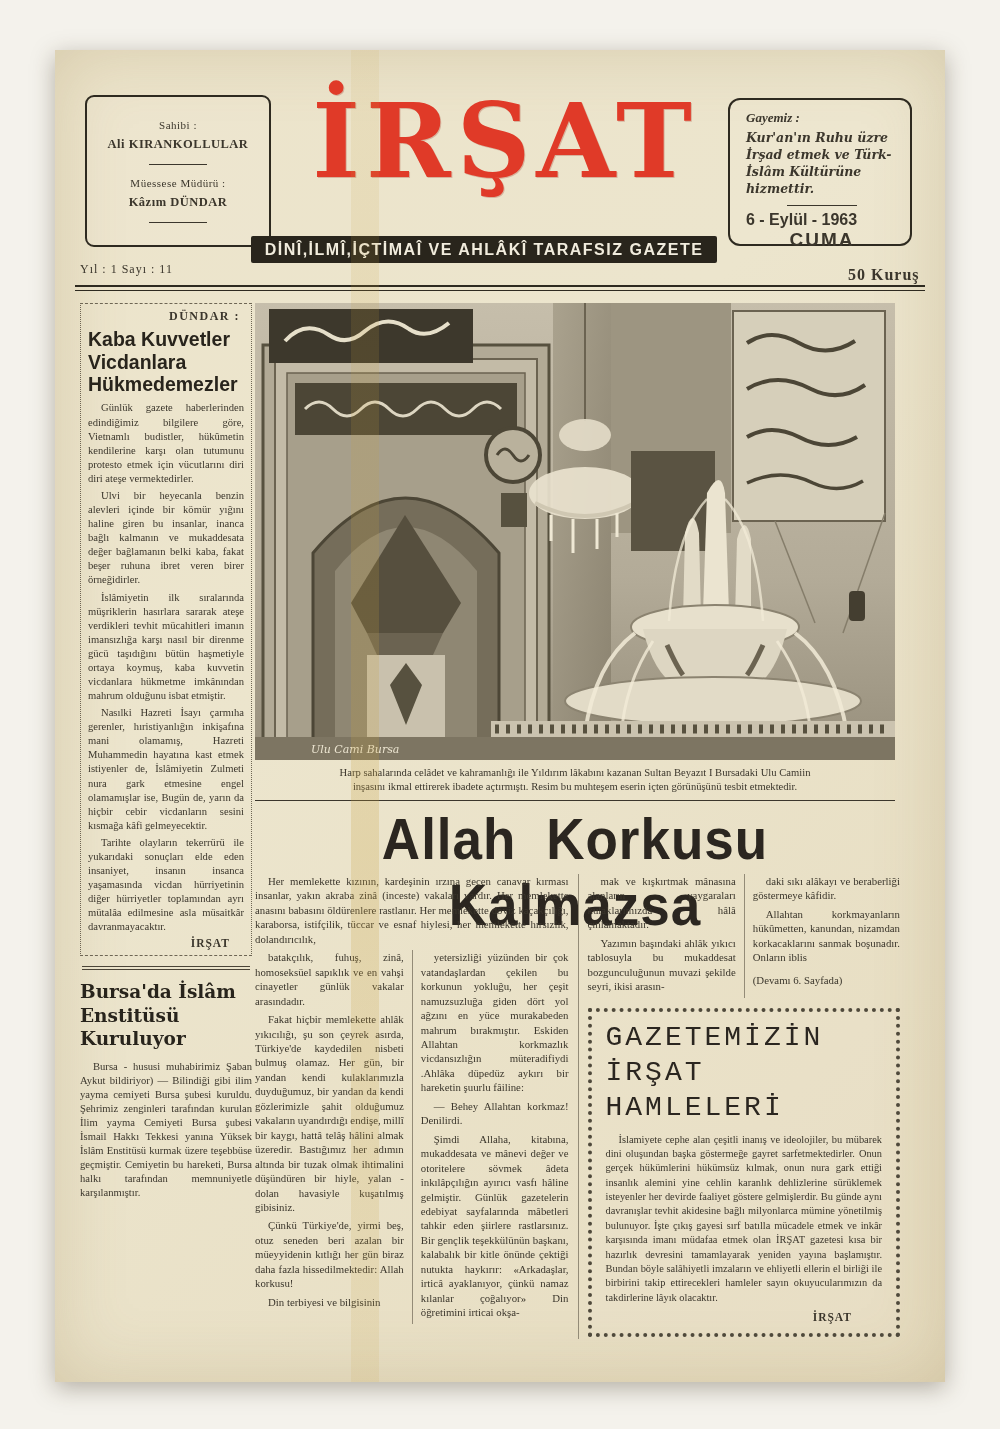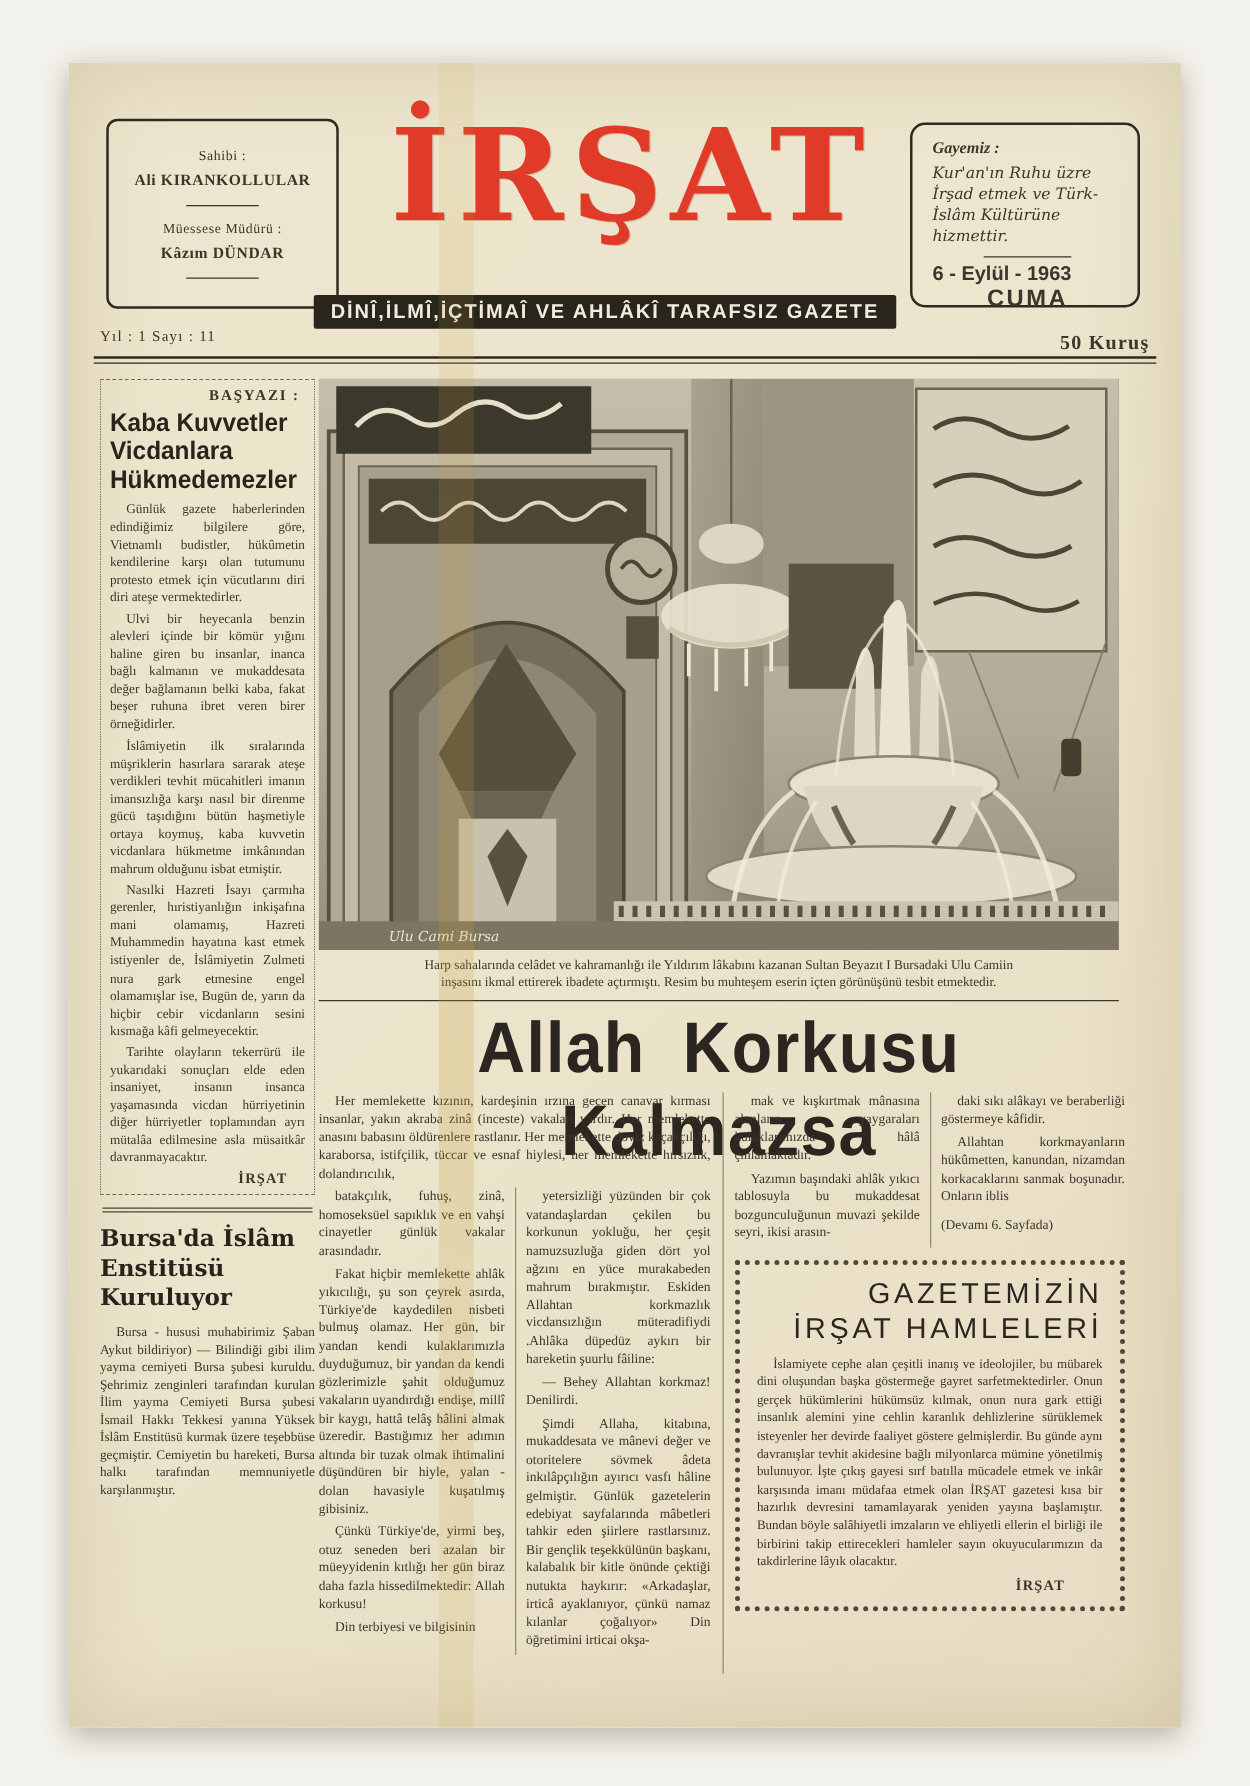--- a/index.html
+++ b/index.html
@@ -22,21 +22,21 @@
   .nameplate { position:absolute; left:225px; top:18px; width:450px; text-align:center;
     font-family:"DejaVu Serif", serif; font-weight:bold; font-size:102px; line-height:1.45;
     color:#e03a28; letter-spacing:6px; text-shadow:1px 1px 0 rgba(150,30,15,.25); }
   .banner { position:absolute; left:196px; top:186px; width:466px; height:27px;
     background:#29251c; color:#f1ecdd; font-family:"Liberation Sans", sans-serif;
     font-weight:bold; font-size:16px; letter-spacing:1.5px; text-align:center; line-height:27px;
     border-radius:2px; }
   .motto-box { position:absolute; left:673px; top:48px; width:184px; height:148px;
     border:2px solid #2e2a20; border-radius:12px; padding:10px 12px 0 16px; background:rgba(255,255,255,.05);}
   .motto-box .glab { font-style:italic; font-size:13px; font-weight:bold; }
-  .motto-box .mot { font-style:italic; font-size:12.5px; line-height:1.35; margin-top:4px; font-family:"DejaVu Serif", serif;}
+  .motto-box .mot { font-style:italic; font-size:12.5px; line-height:1.35; margin-top:4px; font-family:"DejaVu Serif", serif;font-weight:bold;}
   .motto-box .div { width:70px; border-top:1.5px solid #3b362c; margin:7px auto 5px; }
   .motto-box .dt { text-align:left; font-family:"Liberation Sans", sans-serif; font-weight:bold; font-size:16px; }
   .motto-box .dy { text-align:center; font-family:"Liberation Sans", sans-serif; font-weight:bold; font-size:19px; letter-spacing:2px;}
   .issue-line { position:absolute; left:25px; top:212px; font-size:12px; letter-spacing:1px; }
   .price { position:absolute; left:793px; top:216px; font-size:16px; font-weight:bold; letter-spacing:1px;}
   .mast-rule { position:absolute; left:20px; top:235px; width:850px; height:6px;
     border-top:2.5px solid #2e2a20; border-bottom:1px solid #2e2a20; }
   
   .leftcol { position:absolute; left:25px; top:253px; width:172px; height:1000px; }
   .framed { border:1px dashed #6e6654; border-left-style:dotted; border-right-style:dotted; padding:5px 7px 6px; }
@@ -62,21 +62,21 @@
   .half.right { border-left:1px solid #938b77; padding-left:9px; }
   .half.left { padding-right:9px; }
   .intro { margin-bottom:6px; }
   .cols2 { display:flex; }
   .cols2 .c { width:50%; }
   .cols2 .c + .c { border-left:1px solid #938b77; padding-left:8px; }
   .cols2 .c:first-child { padding-right:8px; }
   .contd { text-align:center; text-indent:0 !important; font-size:10.6px; margin-top:8px; }
   
   .annc { margin-top:10px; border:4px dotted #4f493b; padding:8px 14px 10px; background:rgba(255,255,255,.05); }
-  .annc-title { text-align:right; font-family:Liberation Sans, sans-serif; font-size:23px; letter-spacing:3px;
+  .annc-title { text-align:left; font-family:Liberation Mono, monospace; font-size:28px; letter-spacing:3px;
     line-height:1.25; color:#2b2620; margin-bottom:8px; }
   .annc p { font-size:10.4px; line-height:1.38; text-align:justify; text-indent:13px; }
   .annc .sig { margin-top:6px; padding-right:30px; }
 </style>
 </head>
 <body>
 
 <div class="paper">
   <div class="stain"></div>
 
@@ -99,21 +99,21 @@
     <div class="dt">6 - Eylül - 1963</div>
     <div class="dy">CUMA</div>
   </div>
 
   <div class="issue-line">Yıl : 1  Sayı : 11</div>
   <div class="price">50 Kuruş</div>
   <div class="mast-rule"></div>
 
   <div class="leftcol">
     <div class="framed">
-      <div class="kicker">BAŞYAZI :</div>
+      <div class="kicker">DÜNDAR :</div>
       <div class="ed-head">Kaba Kuvvetler Vicdanlara Hükmedemezler</div>
       <p>Günlük gazete haberlerinden edindiğimiz bilgilere göre, Vietnamlı budistler, hükûmetin kendilerine karşı olan tutumunu protesto etmek için vücutlarını diri diri ateşe vermektedirler.</p>
       <p>Ulvi bir heyecanla benzin alevleri içinde bir kömür yığını haline giren bu insanlar, inanca bağlı kalmanın ve mukaddesata değer bağlamanın belki kaba, fakat beşer ruhuna ibret veren birer örneğidirler.</p>
       <p>İslâmiyetin ilk sıralarında müşriklerin hasırlara sararak ateşe verdikleri tevhit mücahitleri imanın imansızlığa karşı nasıl bir direnme gücü taşıdığını bütün haşmetiyle ortaya koymuş, kaba kuvvetin vicdanlara hükmetme imkânından mahrum olduğunu isbat etmiştir.</p>
       <p>Nasılki Hazreti İsayı çarmıha gerenler, hıristiyanlığın inkişafına mani olamamış, Hazreti Muhammedin hayatına kast etmek istiyenler de, İslâmiyetin Zulmeti nura gark etmesine engel olamamışlar ise, Bugün de, yarın da hiçbir cebir vicdanların sesini kısmağa kâfi gelmeyecektir.</p>
       <p>Tarihte olayların tekerrürü ile yukarıdaki sonuçları elde eden insaniyet, insanın insanca yaşamasında vicdan hürriyetinin diğer hürriyetler toplamından ayrı mütalâa edilmesine asla müsaitkâr davranmayacaktır.</p>
       <div class="sig">İRŞAT</div>
     </div>
     <div class="sep2"></div>
     <div class="bursa">

